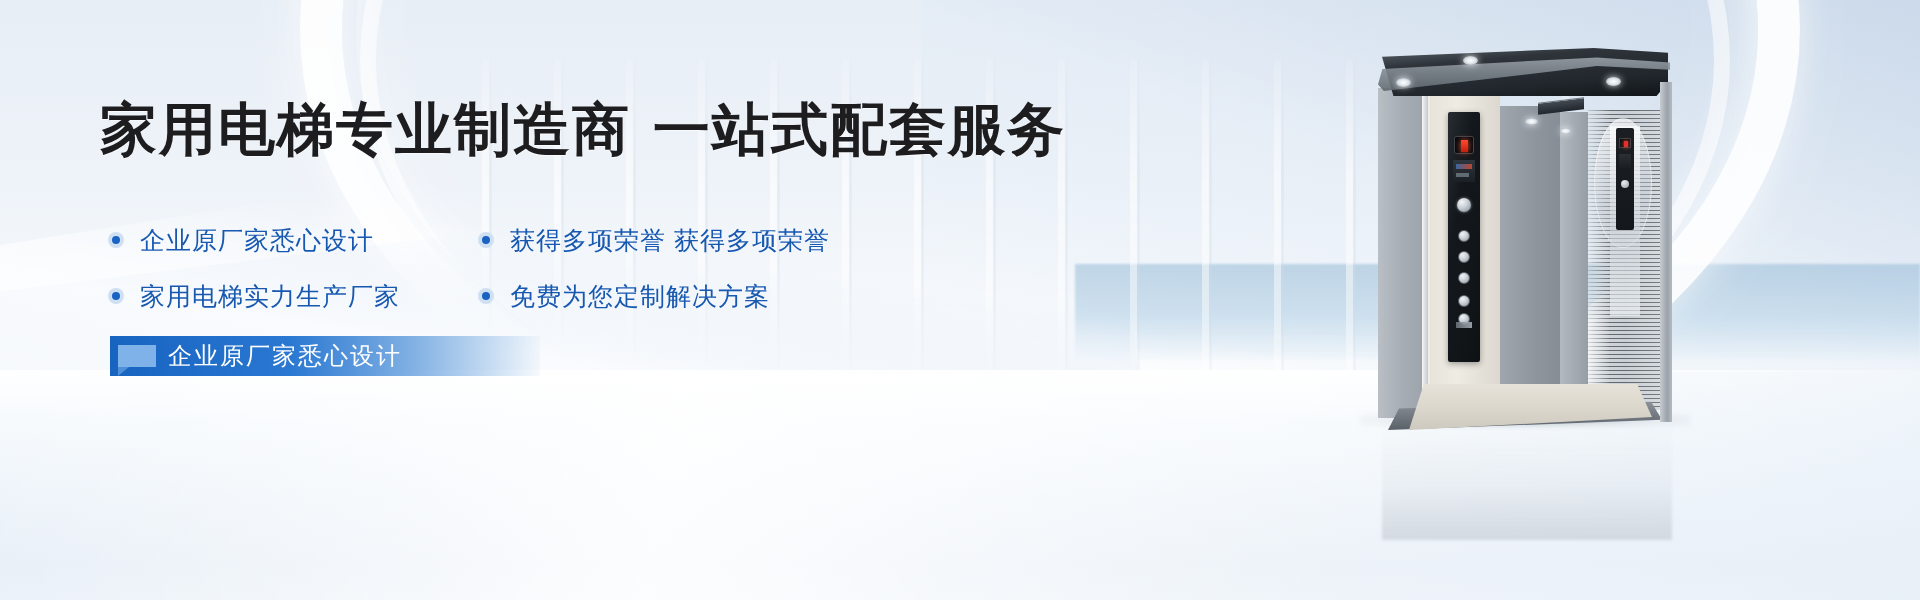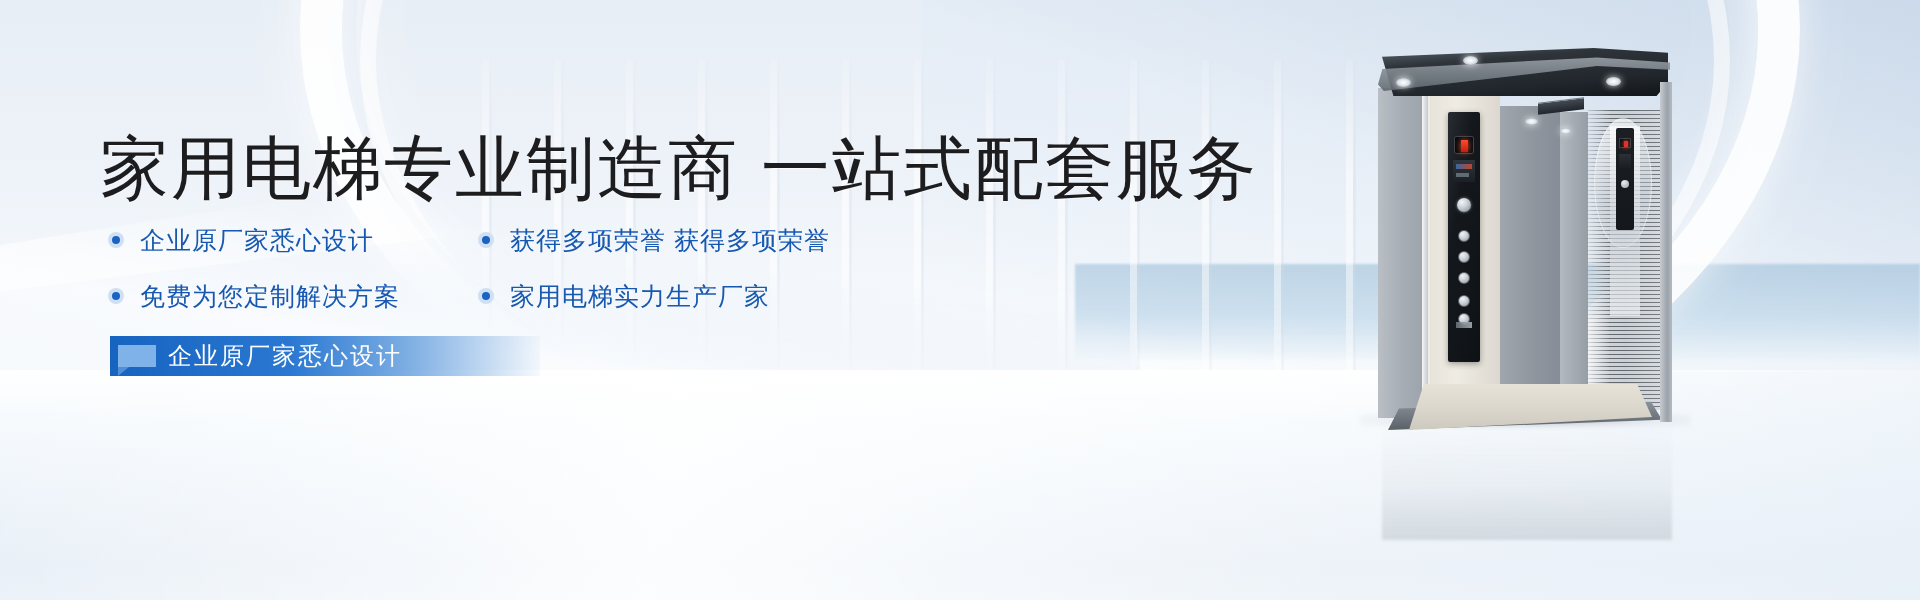--- a/index.html
+++ b/index.html
@@ -106,23 +106,23 @@
   }
   .floor-line {
     position: absolute; left: 0; right: 0; bottom: 228px; height: 2px;
     background: linear-gradient(90deg, rgba(255,255,255,0) 0%, rgba(255,255,255,.95) 25%, rgba(255,255,255,.95) 75%, rgba(255,255,255,0) 100%);
   }
 
   
   .copy { position: absolute; left: 100px; top: 0; width: 1000px; height: 600px; }
 
   .headline {
-    position: absolute; top: 129px; left: 0;
-    font-size: 69px;
-    font-weight: 400;
+    position: absolute; top: 97px; left: 0;
+    font-size: 57px;
+    font-weight: 700;
     letter-spacing: 2px;
     color: #1d1d1f;
     white-space: nowrap;
     line-height: 1.15;
     text-shadow: 0 1px 0 rgba(255,255,255,.6);
   }
   .headline .gap { display: inline-block; width: 22px; }
 
   .features {
     position: absolute; top: 212px; left: 8px;
@@ -450,25 +450,25 @@
       <div class="feature">
         <span class="dot"></span>
         <span>企业原厂家悉心设计</span>
       </div>
       <div class="feature">
         <span class="dot"></span>
         <span>获得多项荣誉 获得多项荣誉</span>
       </div>
       <div class="feature">
         <span class="dot"></span>
-        <span>免费为您定制解决方案</span>
+        <span>家用电梯实力生产厂家</span>
       </div>
       <div class="feature">
         <span class="dot"></span>
-        <span>家用电梯实力生产厂家</span>
+        <span>免费为您定制解决方案</span>
       </div>
     </div>
 
   </div>
 
   <div class="tagbar">
     <span class="tag-swatch"></span>
     <span class="tag-text">企业原厂家悉心设计</span>
   </div>
 

